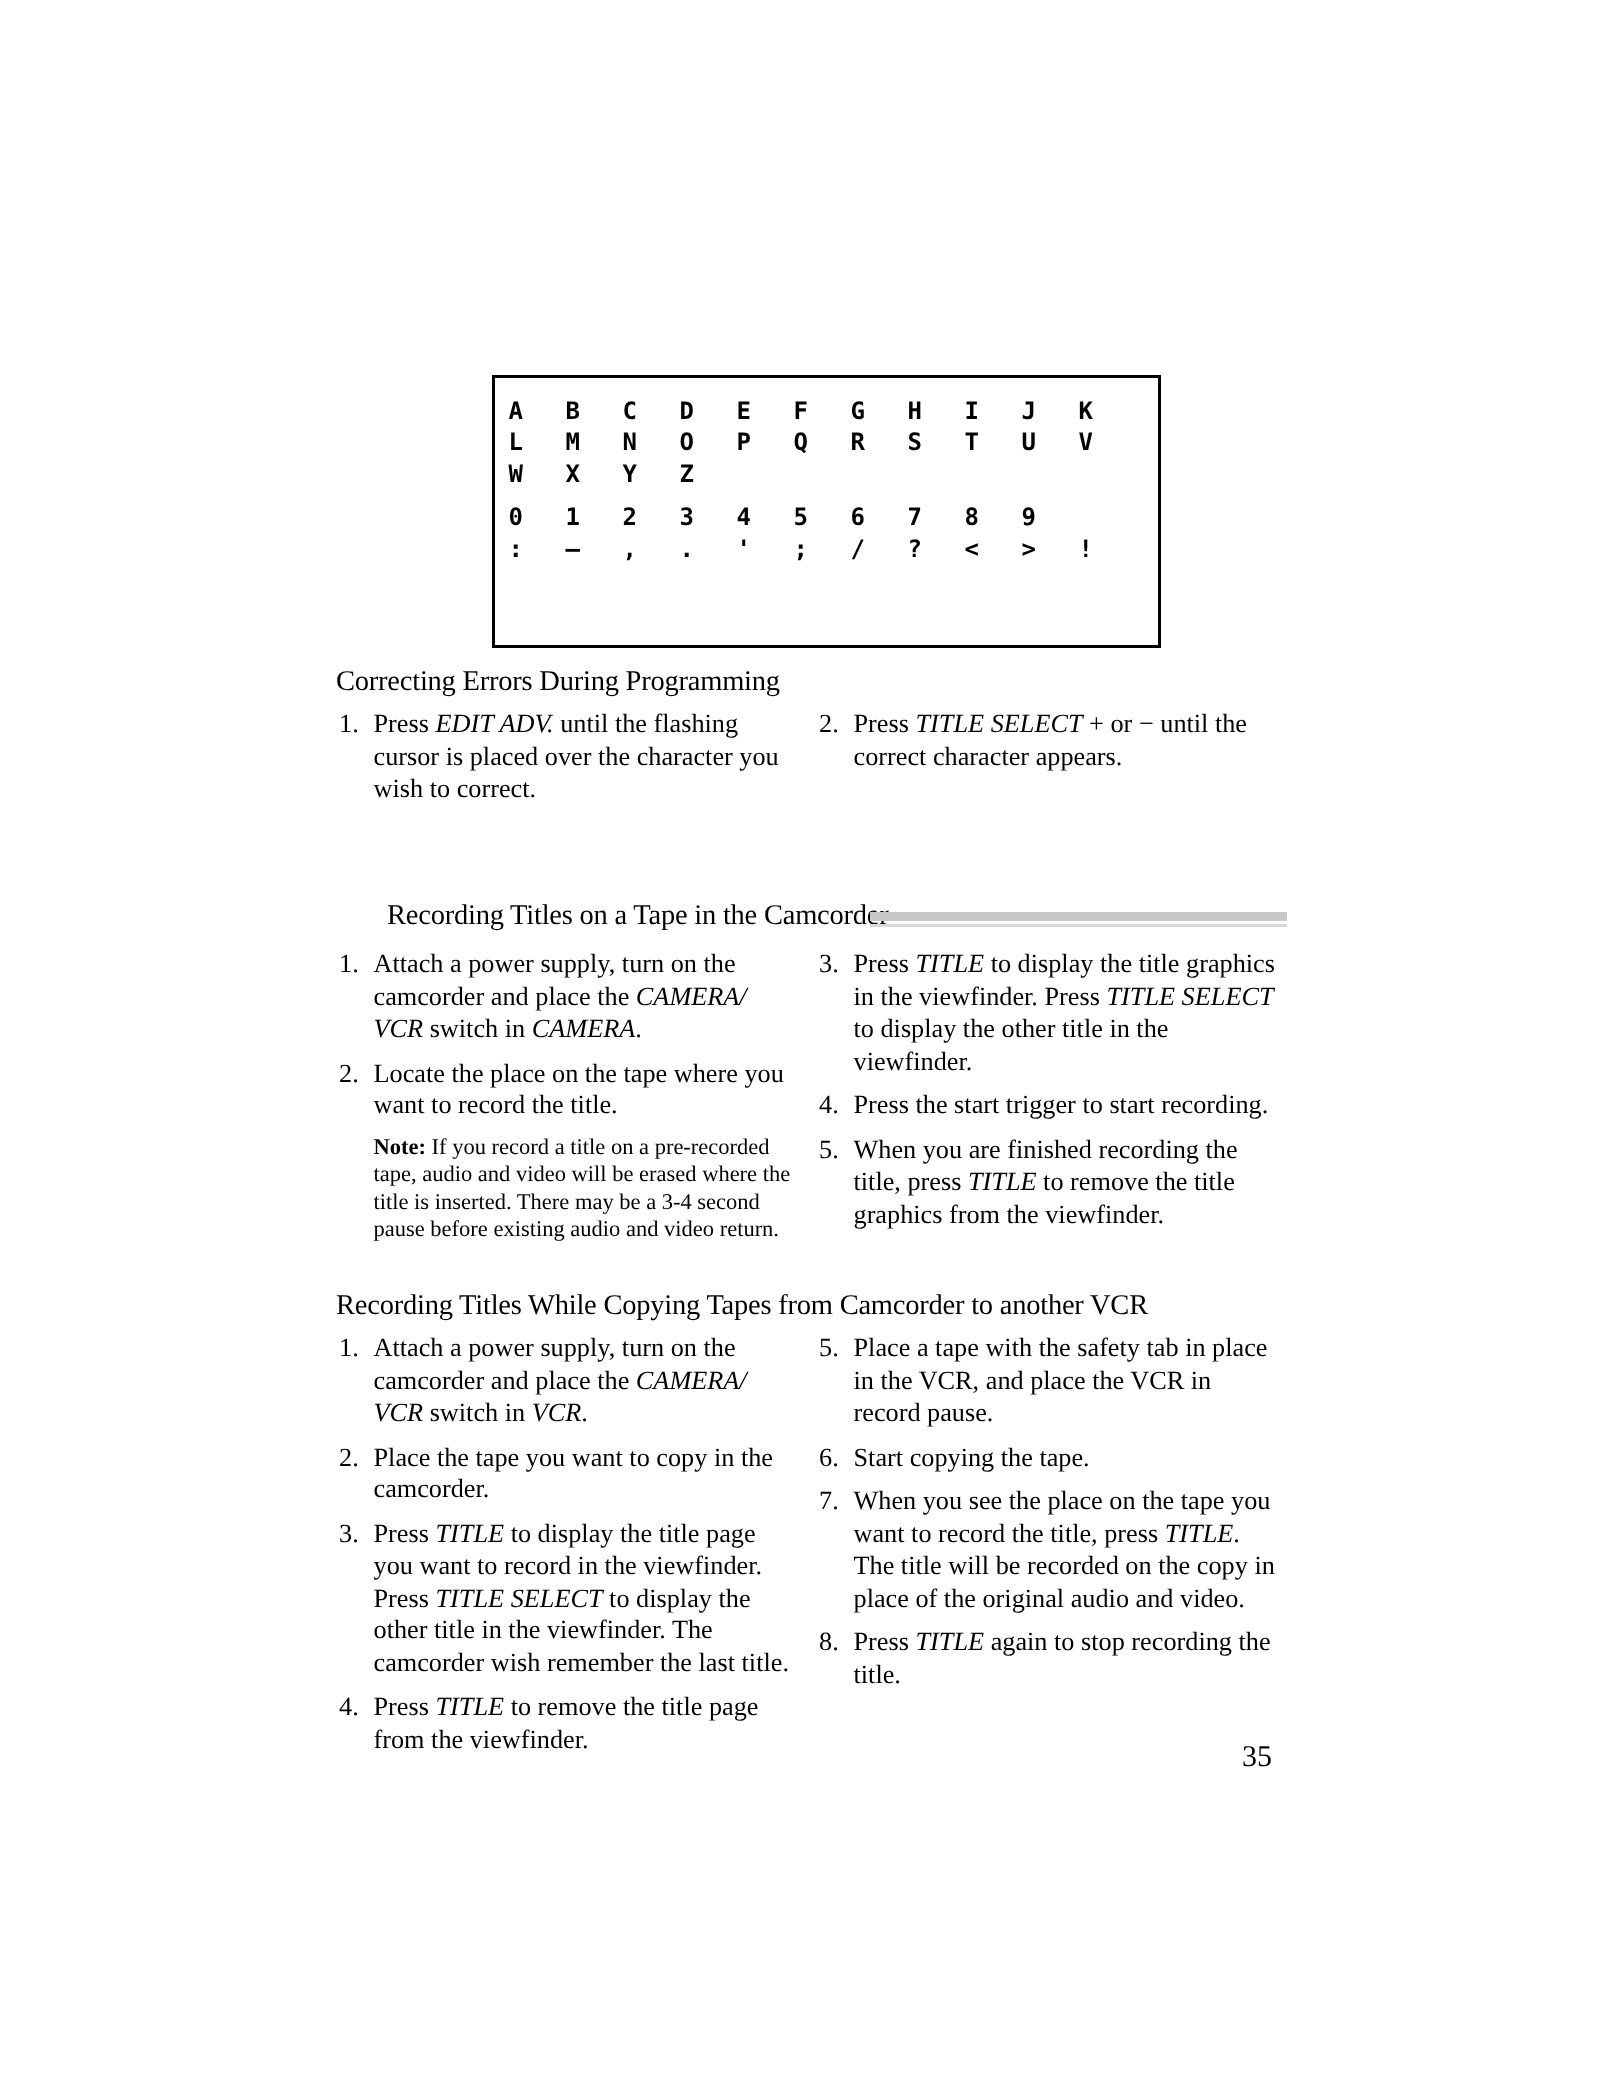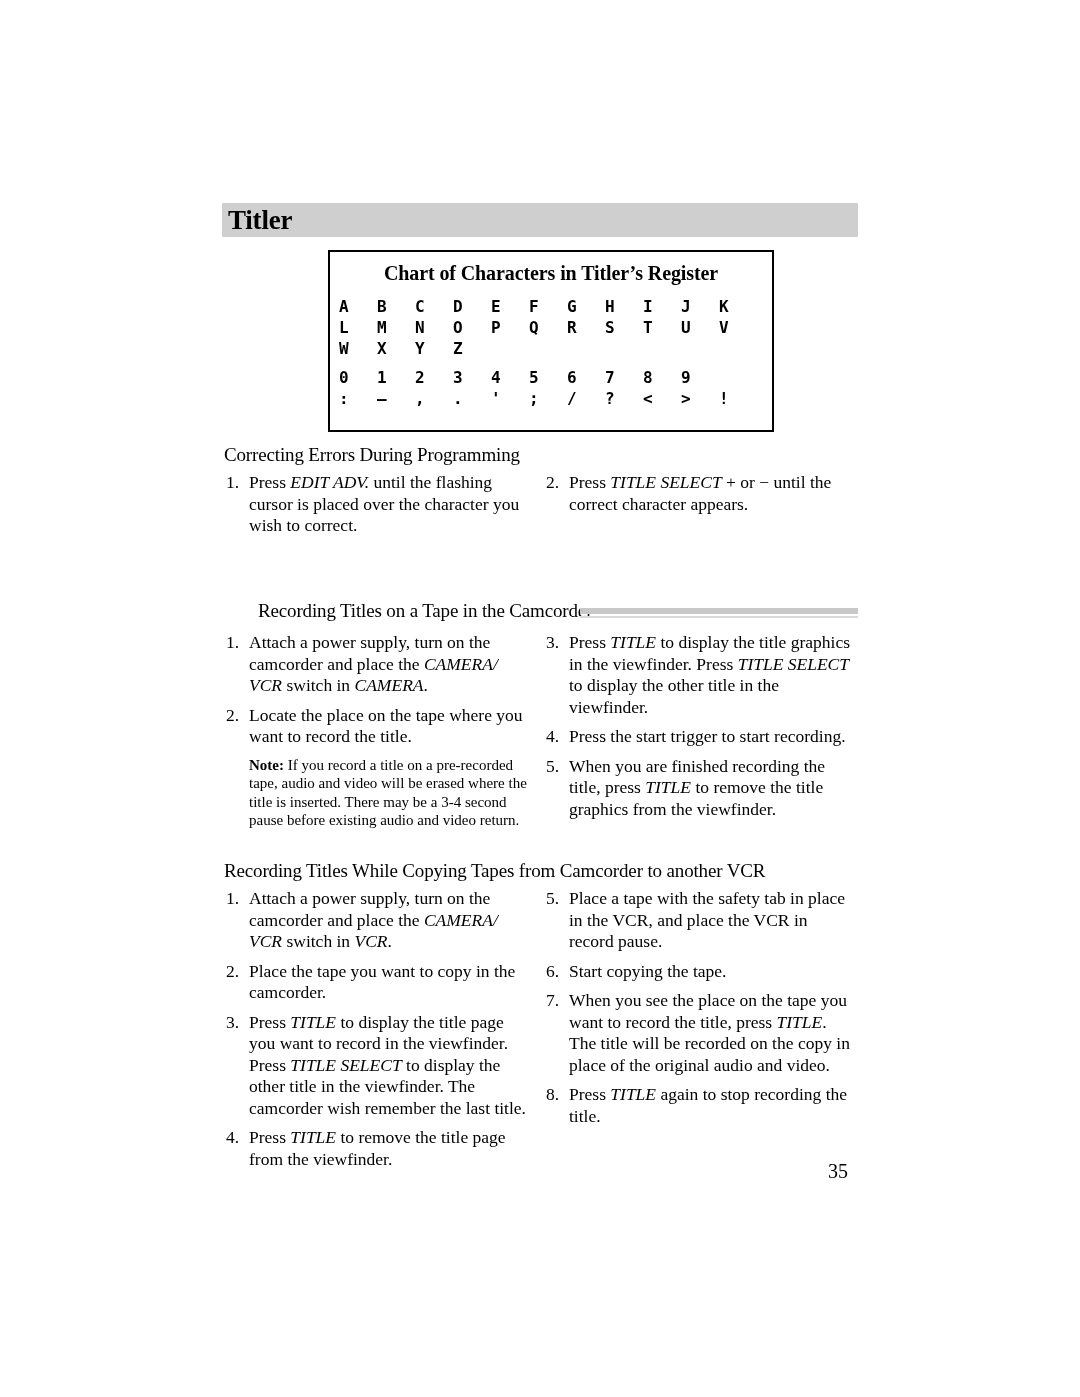--- a/index.html
+++ b/index.html
@@ -146,26 +146,22 @@
     top: 1160px;
     font-size: 20px;
     font-weight: normal;
   }
 </style>
 </head>
 <body>
 
 <div class="page">
 
-  <div class="chapter-bar">
-    <div class="chapter-title">Titler</div>
-  </div>
 
   <div class="chart-box">
-    <div class="chart-box-title">Chart of Characters in Titler’s Register</div>
     <div class="char-grid" id="char-grid">
         <div class="char-row">
           <div class="char-cell">A</div>
           <div class="char-cell">B</div>
           <div class="char-cell">C</div>
           <div class="char-cell">D</div>
           <div class="char-cell">E</div>
           <div class="char-cell">F</div>
           <div class="char-cell">G</div>
           <div class="char-cell">H</div>

